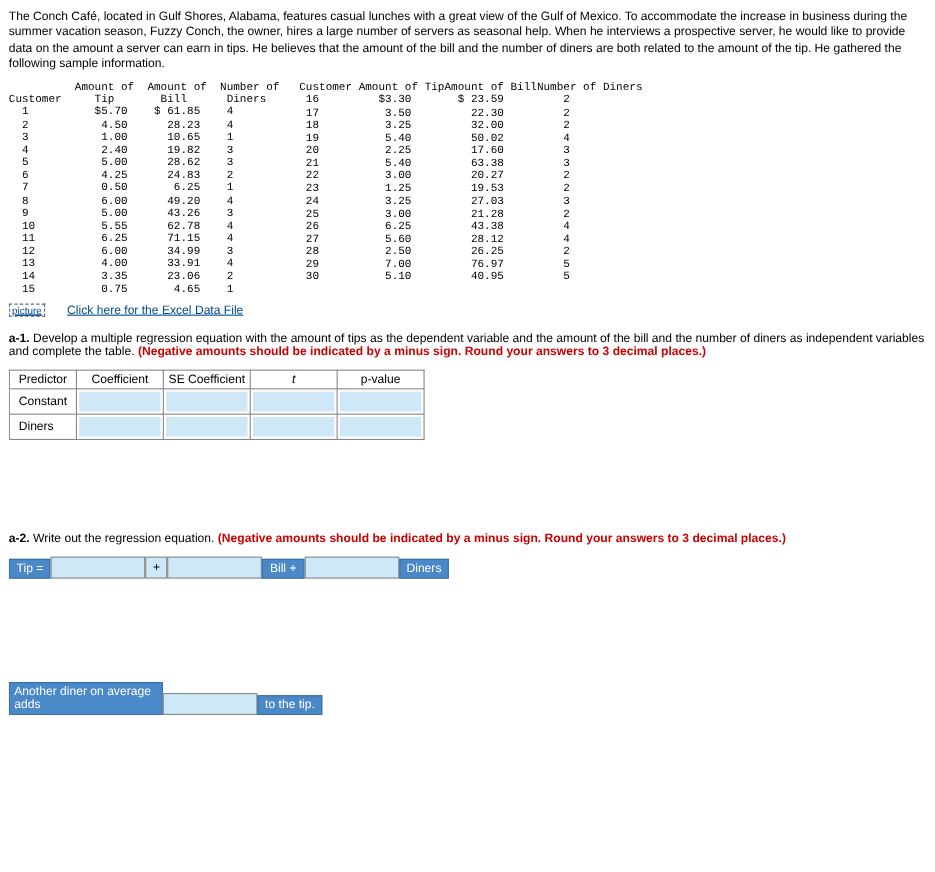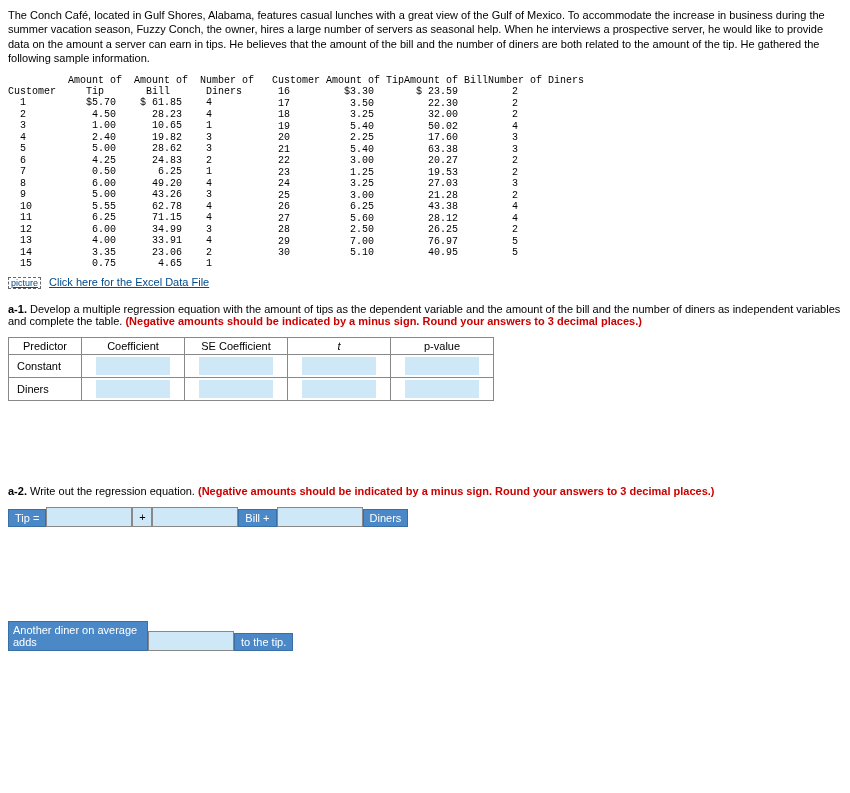--- a/index.html
+++ b/index.html
@@ -23,41 +23,41 @@
   .data-block { margin-right: 12px; }
   .data-header { line-height: 1.1; }
   .data-row { line-height: 1.15; }
   .excel-link {
     display: inline-flex;
     align-items: baseline;
     color: #004b8d;
     text-decoration: underline;
     font-size: 11px;
     margin: 6px 0 14px 0;
-    gap: 8px;
+    gap: 20px;
     cursor: pointer;
     text-align: right;
   }
   .excel-link .dashed-icon {
     border: 1px dashed #666;
     padding: 0 2px;
     font-size: 9px;
     text-decoration: underline;
   }
   .qgroup { margin-bottom: 24px; }
   .qlabel b { font-weight: bold; margin-top: 40px; }
   .redbold { color: #c00; font-weight: bold; }
   table.coef {
     border-collapse: collapse;
     font-size: 11px;
     margin-top: 10px;
   }
   table.coef th, table.coef td {
     border: 1px solid #888;
-    padding: 2px 14px;
+    padding: 2px 2px;
     text-align: center;
     background: #fff;
   }
   table.coef th { font-weight: normal; background: #fff; }
   table.coef td.lab { text-align: left; padding: 2px 8px; }
   table.coef input {
     width: 70px;
     border: none;
     background: #cfe8f7;
     height: 16px;

